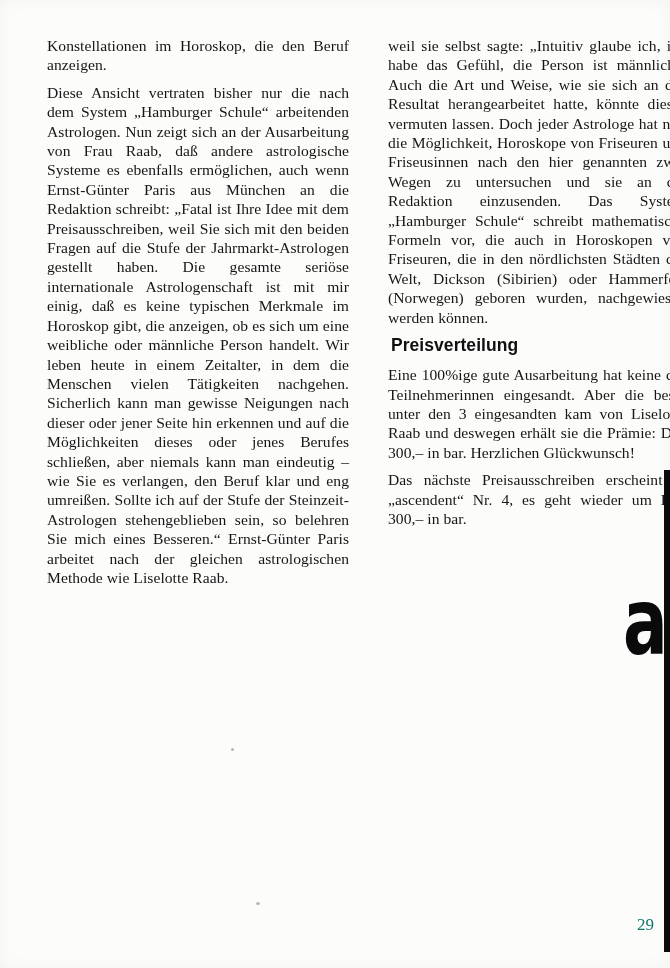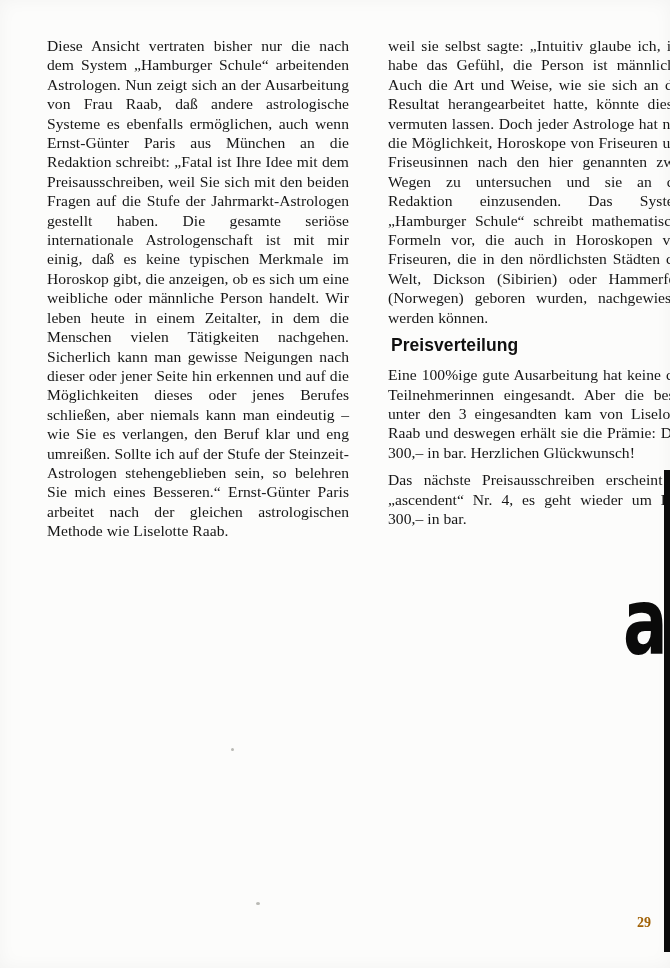--- a/index.html
+++ b/index.html
@@ -52,39 +52,40 @@
     top:470px;
     width:6px;
     height:482px;
     background:#0c0c0c;
   }
   .page-number{
     position:absolute;
     left:637px;
     top:915px;
     font-family:"Liberation Serif","DejaVu Serif",serif;
-    font-weight:bold;
-    font-size:14px;
-    color:#a16207;
+    font-weight:normal;
+    font-size:17px;
+    color:#0f766e;
   }
   .speck{
     position:absolute;
     width:3px;height:3px;
     border-radius:50%;
     background:#b9b9b4;
   }
   .speck-1{left:231px;top:748px;}
   .speck-2{left:256px;top:902px;width:4px;height:3px;}
 </style>
 </head>
 <body>
 
 <div class="page">
 
   <div class="col col-left">
+    <p>Konstellationen im Horoskop, die den Beruf anzeigen.</p>
     <p>Diese Ansicht vertraten bisher nur die nach dem System „Hamburger Schule“ arbeitenden Astrologen. Nun zeigt sich an der Ausarbeitung von Frau Raab, daß andere astrologische Systeme es ebenfalls ermöglichen, auch wenn Ernst-Günter Paris aus München an die Redaktion schreibt: „Fatal ist Ihre Idee mit dem Preisausschreiben, weil Sie sich mit den beiden Fragen auf die Stufe der Jahrmarkt-Astrologen gestellt haben. Die gesamte seriöse internationale Astrologenschaft ist mit mir einig, daß es keine typischen Merkmale im Horoskop gibt, die anzeigen, ob es sich um eine weibliche oder männliche Person handelt. Wir leben heute in einem Zeitalter, in dem die Menschen vielen Tätigkeiten nachgehen. Sicherlich kann man gewisse Neigungen nach dieser oder jener Seite hin erkennen und auf die Möglichkeiten dieses oder jenes Berufes schließen, aber niemals kann man eindeutig – wie Sie es verlangen, den Beruf klar und eng umreißen. Sollte ich auf der Stufe der Steinzeit-Astrologen stehengeblieben sein, so belehren Sie mich eines Besseren.“ Ernst-Günter Paris arbeitet nach der gleichen astrologischen Methode wie Liselotte Raab.</p>
   </div>
 
   <div class="col col-right">
     <p>weil sie selbst sagte: „Intuitiv glaube ich, ich habe das Gefühl, die Person ist männlich.“ Auch die Art und Weise, wie sie sich an das Resultat herangearbeitet hatte, könnte dieses vermuten lassen. Doch jeder Astrologe hat nun die Möglichkeit, Horoskope von Friseuren und Friseusinnen nach den hier genannten zwei Wegen zu untersuchen und sie an die Redaktion einzusenden. Das System „Hamburger Schule“ schreibt mathematische Formeln vor, die auch in Horoskopen von Friseuren, die in den nördlichsten Städten der Welt, Dickson (Sibirien) oder Hammerfest (Norwegen) geboren wurden, nachgewiesen werden können.</p>
     <h2 class="section-heading">Preisverteilung</h2>
     <p>Eine 100%ige gute Ausarbeitung hat keine der Teilnehmerinnen eingesandt. Aber die beste unter den 3 eingesandten kam von Liselotte Raab und deswegen erhält sie die Prämie: DM 300,– in bar. Herzlichen Glückwunsch!</p>
     <p>Das nächste Preisausschreiben erscheint in „ascendent“ Nr. 4, es geht wieder um DM 300,– in bar.</p>
   </div>
 

